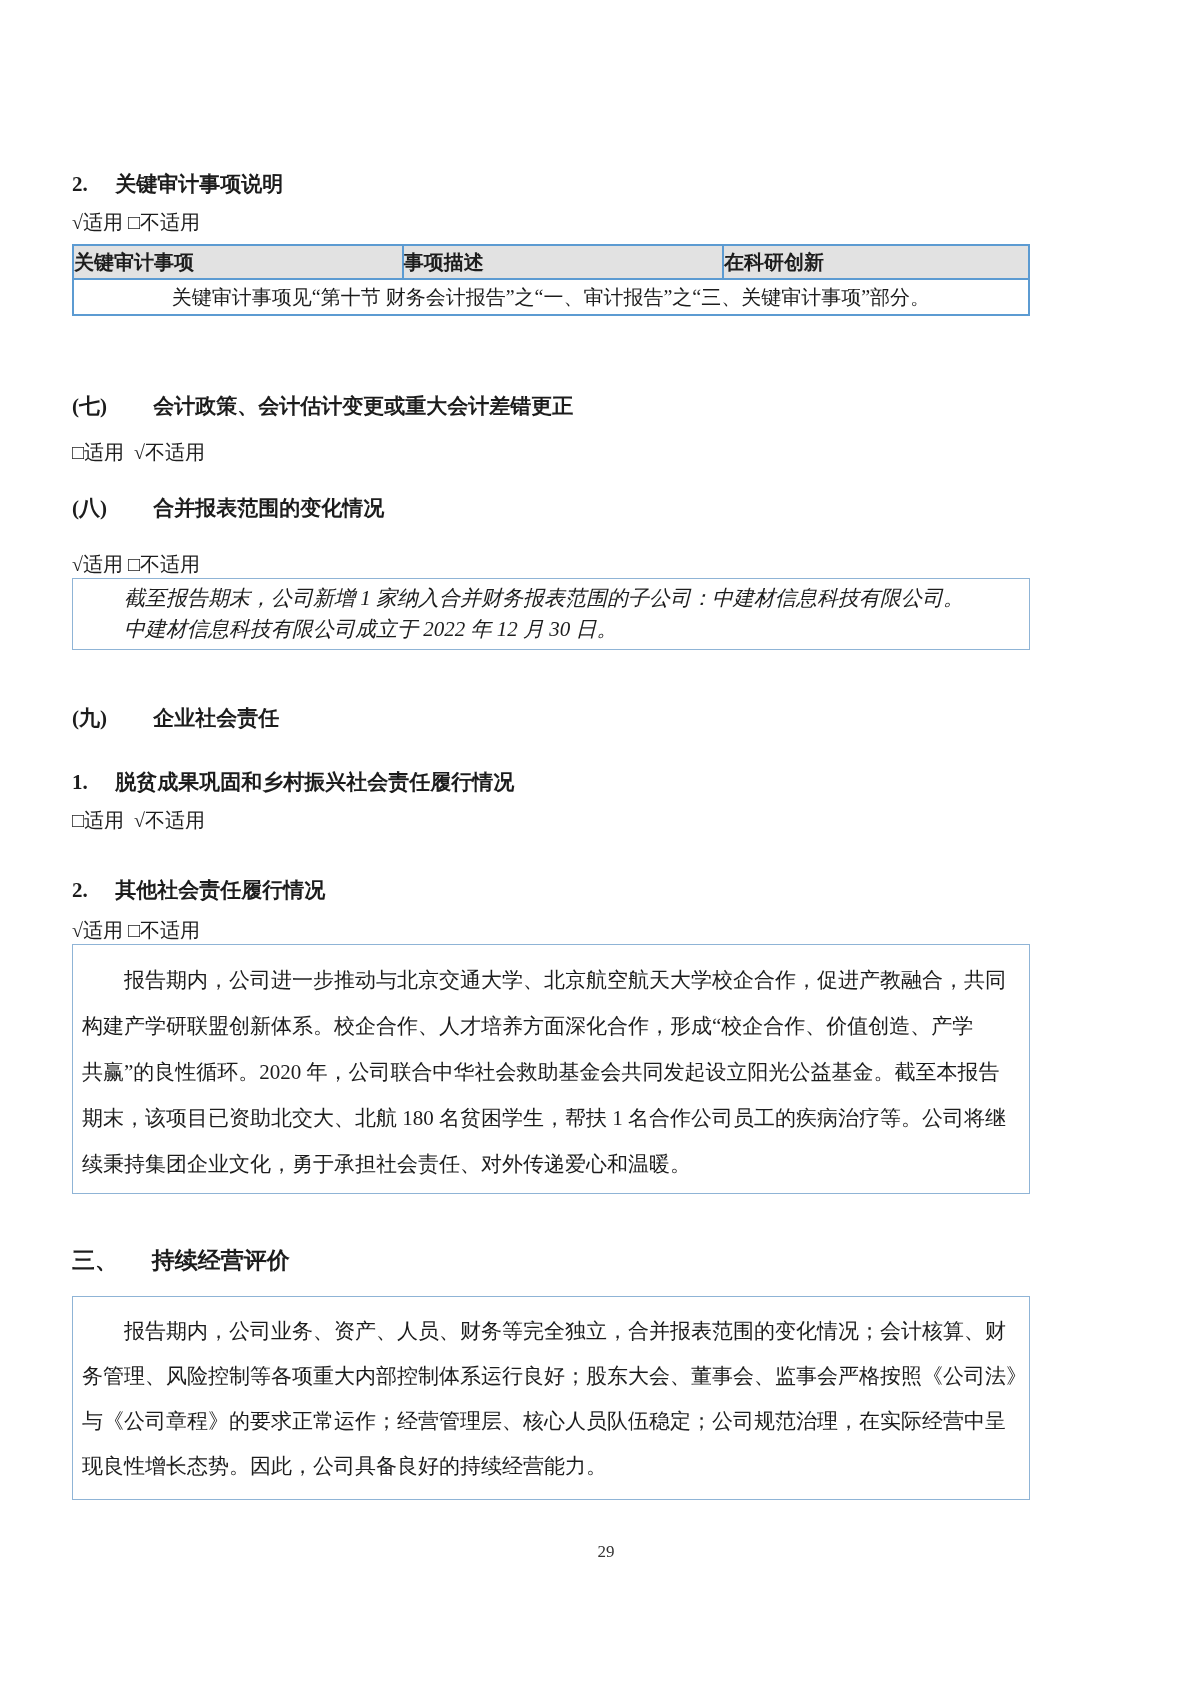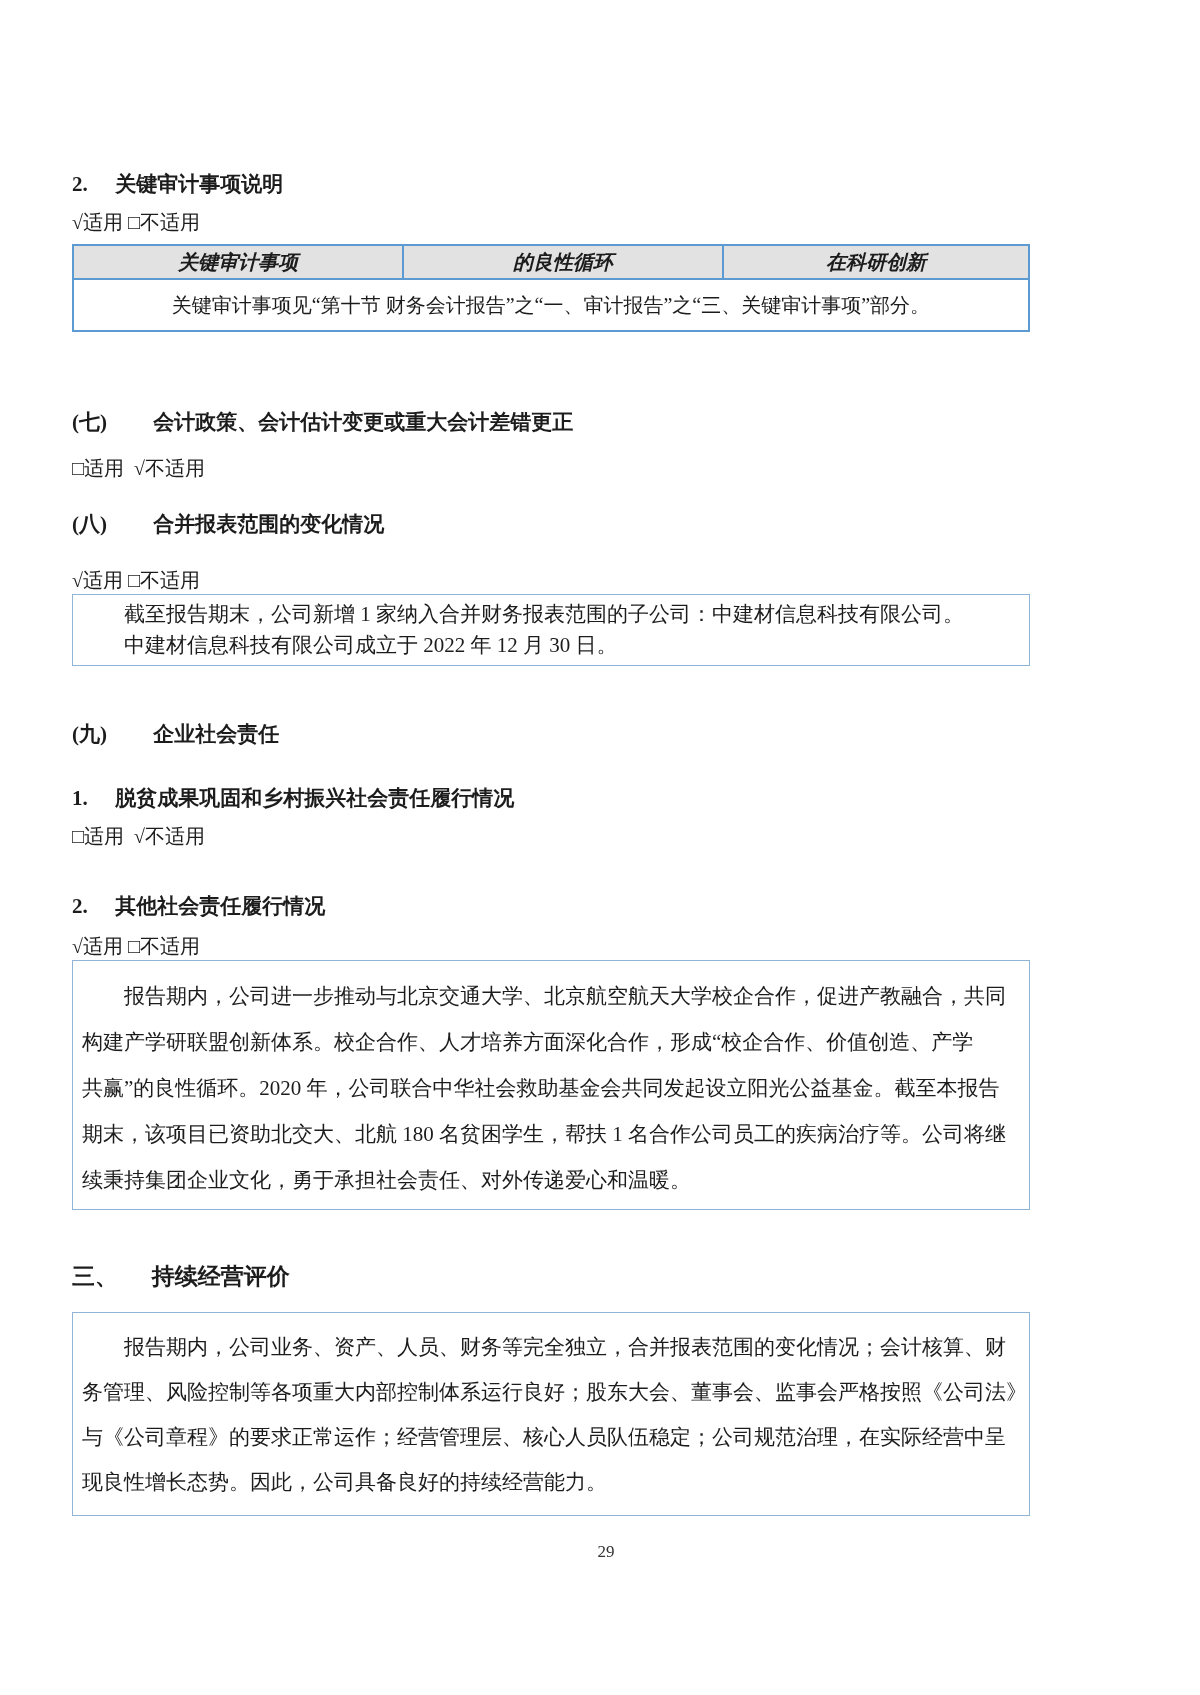--- a/index.html
+++ b/index.html
@@ -34,40 +34,39 @@
     border-collapse: collapse;
     margin-top: 10px;
     table-layout: fixed;
   }
   table.audit-table th {
     background: #e2e2e2;
     border: 2px solid #5c9bd2;
     font-size: 20px;
     font-weight: bold;
     height: 34px;
-    text-align: center;
+    text-align: left;
     vertical-align: middle;
-    font-style: italic;
   }
   table.audit-table td {
     border: 2px solid #5c9bd2;
     font-size: 20px;
-    height: 52px;
+    height: 36px;
     text-align: center;
     vertical-align: middle;
     white-space: nowrap;
     overflow: hidden;
   }
   .textbox {
     border: 1px solid #8fb4d6;
     padding: 4px 9px 4px 9px;
     font-size: 21px;
   }
   .textbox .bline { white-space: nowrap; overflow: hidden; }
-  .box-merge { margin-top: 2px; }
+  .box-merge { margin-top: 2px; font-style: italic; }
   .box-merge .bline { line-height: 31px; text-indent: 2em; }
   .box-social { margin-top: 2px; padding-top: 12px; padding-bottom: 6px; }
   .box-social .bline { line-height: 46px; }
   .box-going { margin-top: 20px; padding-top: 12px; padding-bottom: 10px; }
   .box-going .bline { line-height: 45px; }
   .bline.indent { text-indent: 2em; }
   .mt-sec7   { margin-top: 76px; }
   .mt-appl7  { margin-top: 20px; }
   .mt-sec8   { margin-top: 30px; }
   .mt-appl8  { margin-top: 30px; }
@@ -98,21 +97,21 @@
 
   <table class="audit-table">
     <colgroup>
         <col style="width:34.5%">
         <col style="width:33.5%">
         <col style="width:32%">
       </colgroup>
     <thead>
       <tr>
         <th>关键审计事项</th>
-        <th>的良性循环</th>
+        <th>事项描述</th>
         <th>在科研创新</th>
       </tr>
     </thead>
     <tbody>
       <tr>
         <td colspan="3">关键审计事项见“第十节 财务会计报告”之“一、审计报告”之“三、关键审计事项”部分。</td>
       </tr>
     </tbody>
   </table>
 

